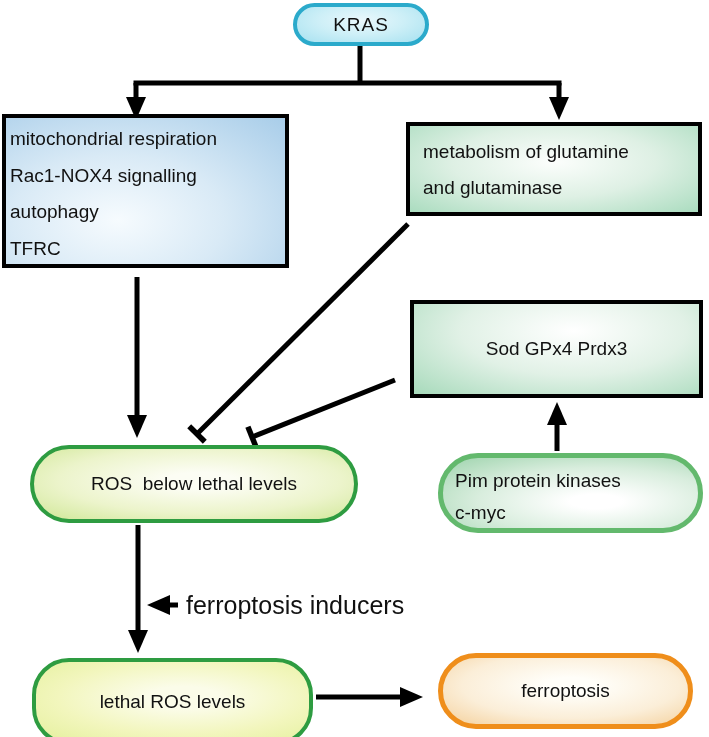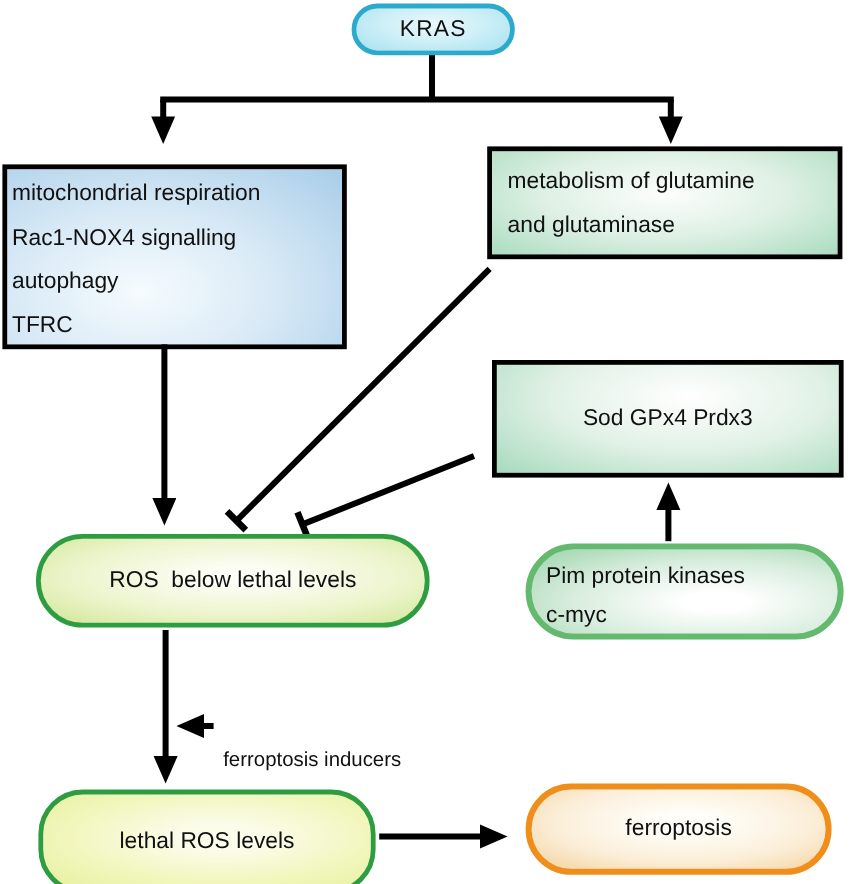--- a/index.html
+++ b/index.html
@@ -11,21 +11,21 @@
   .node{position:absolute;z-index:2;box-sizing:border-box;font-size:19px;}
   .rect{border:4px solid #000;}
   .pill{display:flex;align-items:center;justify-content:center;text-align:center;}
 
   .kras{
     left:293px;top:3px;width:136px;height:43px;border:4px solid #2baacb;border-radius:22px;
     background:radial-gradient(ellipse at 50% 38%, #eaf8fc 0%, #cdeff7 48%, #a6e1f0 100%);
     letter-spacing:1px;
   }
   .effects{
-    left:2px;top:137px;width:287px;height:154px;
+    left:2px;top:114px;width:287px;height:154px;
     background:radial-gradient(ellipse at 40% 70%, #f6fbfe 0%, #d9eaf6 45%, #a8cde9 100%);
     padding:3px 0 0 4px;line-height:36.5px;
   }
   .glutamine{
     left:406px;top:122px;width:296px;height:94px;
     background:radial-gradient(ellipse at 50% 42%, #fcfefc 0%, #def0e4 50%, #aadcbf 100%);
     padding:8px 0 0 13px;line-height:36px;
   }
   .sod{
     left:410px;top:300px;width:293px;height:98px;
@@ -45,21 +45,21 @@
   .lethal{
     left:32px;top:658px;width:281px;height:87px;border:4px solid #2e9c41;border-radius:37px;
     background:radial-gradient(ellipse at 54% 45%, #fbfce9 18%, #f2f6bd 60%, #e4f09b 100%);
   }
   .ferro{
     left:438px;top:653px;width:255px;height:76px;border:5px solid #ef8e1b;border-radius:38px;
     background:radial-gradient(ellipse at 52% 42%, #fffef9 15%, #fbeed8 60%, #f4d09b 100%);
     text-align:right;
   }
   .edge-label{
-    position:absolute;left:186px;top:619px;z-index:2;font-size:17px;line-height:28px;
+    position:absolute;left:186px;top:591px;z-index:2;font-size:25px;line-height:28px;
   }
 </style>
 </head>
 <body>
 
 <div class="stage">
 
   <svg class="wires" width="709" height="737" viewBox="0 0 709 737">
     <defs>
       <marker id="ah" markerUnits="userSpaceOnUse" markerWidth="26" markerHeight="24" refX="3" refY="10" orient="auto">

